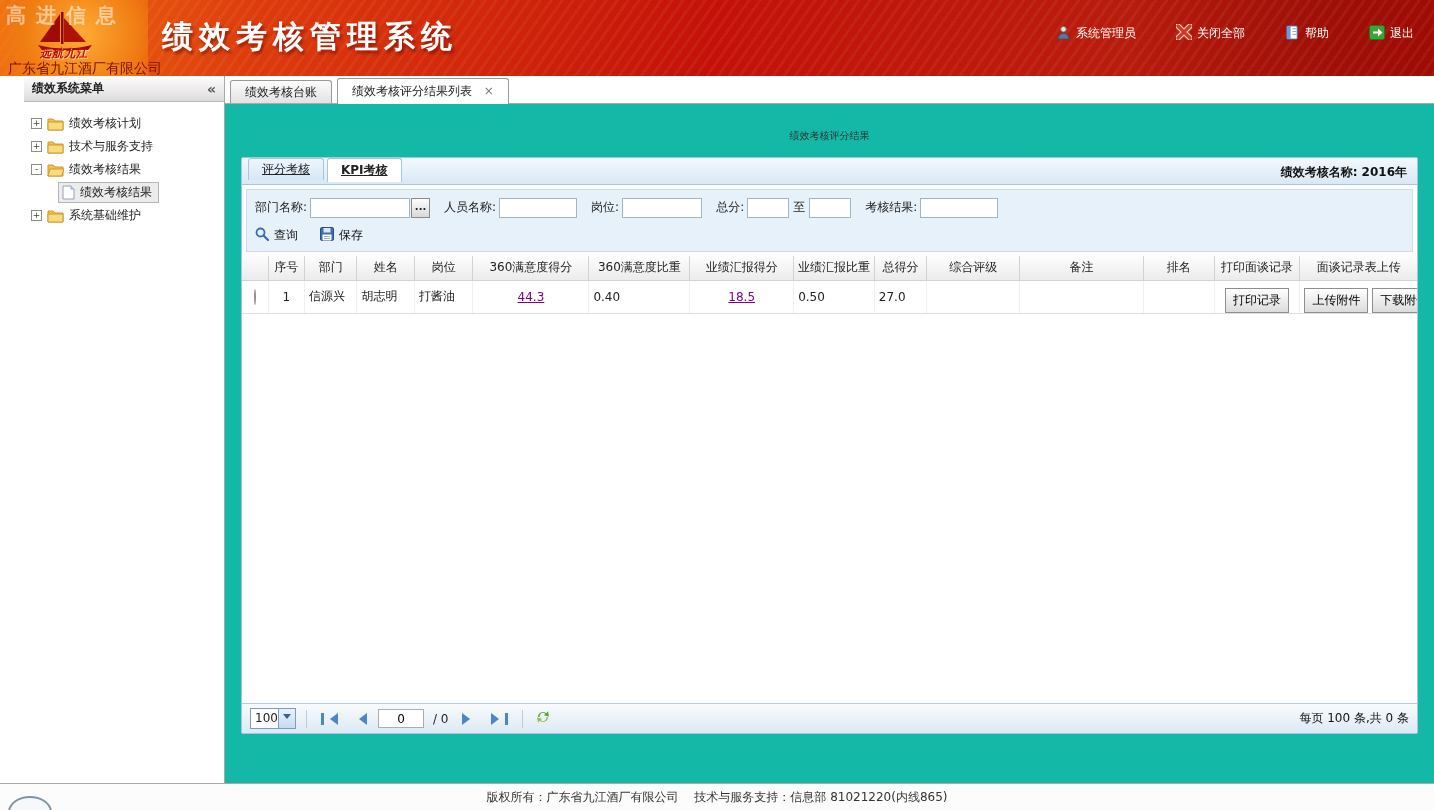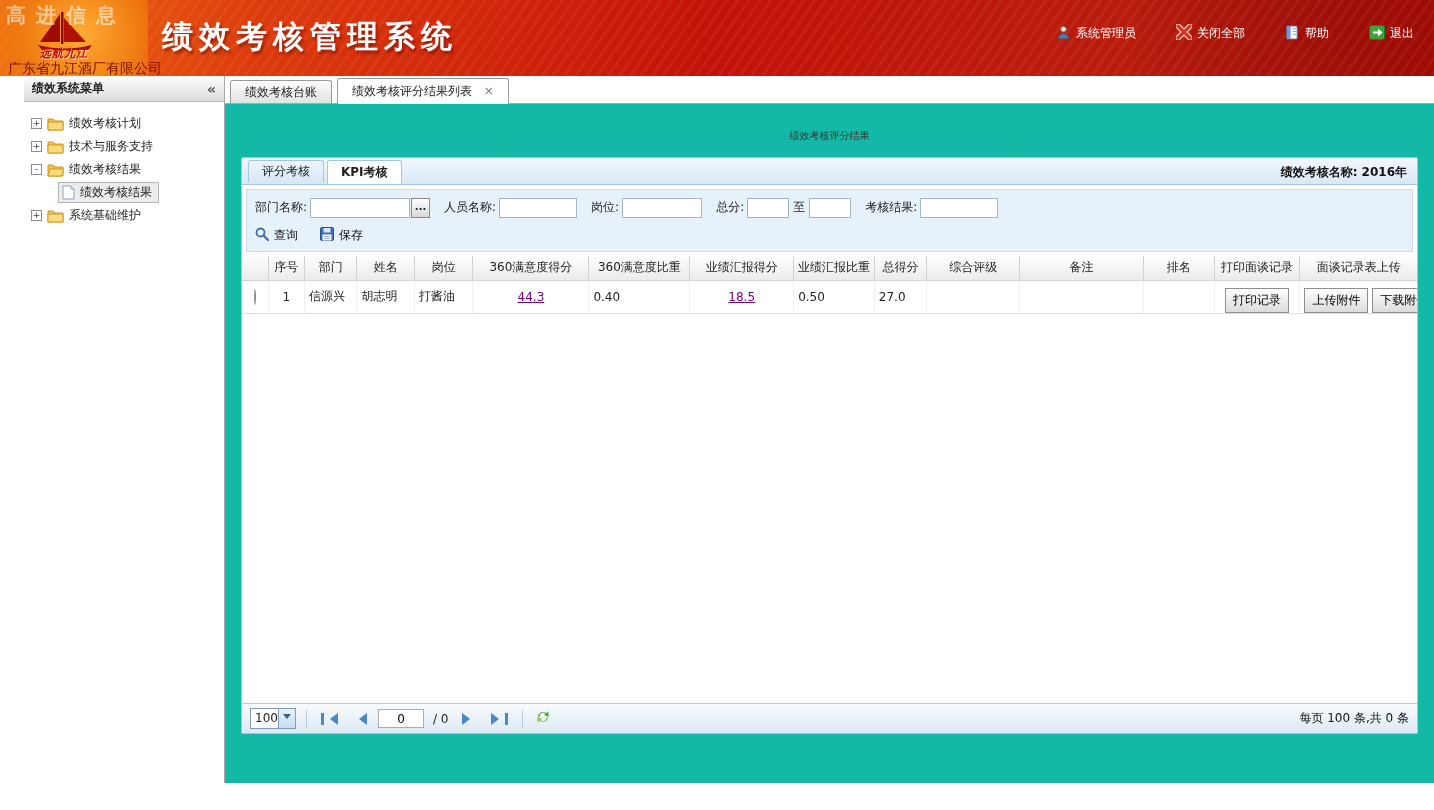--- a/index.html
+++ b/index.html
@@ -51,21 +51,21 @@
     background:linear-gradient(#fbfbfb,#e3e3e3); margin-right:5px; cursor:pointer; white-space:nowrap; }
   .tab.active { background:#fff; line-height:25px; margin-bottom:-1px; }
   .tab-close { margin-left:8px; color:#777; font-size:12px; cursor:pointer; }
 
   .workarea { flex:1; padding:0 16px; display:flex; flex-direction:column; }
   .page-title { text-align:center; font-size:10px; color:#333; margin-top:25px; margin-bottom:14px; }
 
   
   .panel { border:1px solid #a5c5e5; border-radius:2px; height:577px; display:flex; flex-direction:column; background:#fff; }
   .subtabs { height:27px; background:linear-gradient(#f3f8fd,#d9e8f6); border-bottom:1px solid #a5c5e5;
-    display:flex; align-items:center; padding:0 6px; position:relative; flex:none; }
+    display:flex; align-items:flex-start; padding:0 6px; position:relative; flex:none;text-decoration:underline; }
   .subtab { border:1px solid #a5c5e5; border-bottom:none; border-radius:3px 3px 0 0; padding:0 13px; line-height:21px;
     background:linear-gradient(#eef5fc,#d7e7f6); margin-right:3px; cursor:pointer; white-space:nowrap; }
   .subtab.active { background:#fff; font-weight:bold; line-height:23px; margin-bottom:-1px; }
   .assess-name { position:absolute; right:10px; top:6px; font-weight:bold; color:#111; }
 
   .panel-body { flex:1; display:flex; flex-direction:column; min-height:0; }
 
   
   .search-box { margin:4px; background:#e7f1fa; border:1px solid #cadcee; padding:5px 8px 7px; flex:none; }
   .search-row { display:flex; align-items:center; height:25px; }
@@ -428,14 +428,18 @@
                 </span>
               </span>
               <span class="paging-summary">每页 100 条,共 0 条</span>
             </div>
           </div>
         </div>
       </div>
     </div>
   </div>
 
+  <div class="footer">
+    <span class="corner-arc"></span>
+    <span>版权所有：广东省九江酒厂有限公司　 技术与服务支持：信息部 81021220(内线865)</span>
+  </div>
 
 </div>
 
 </body></html>

